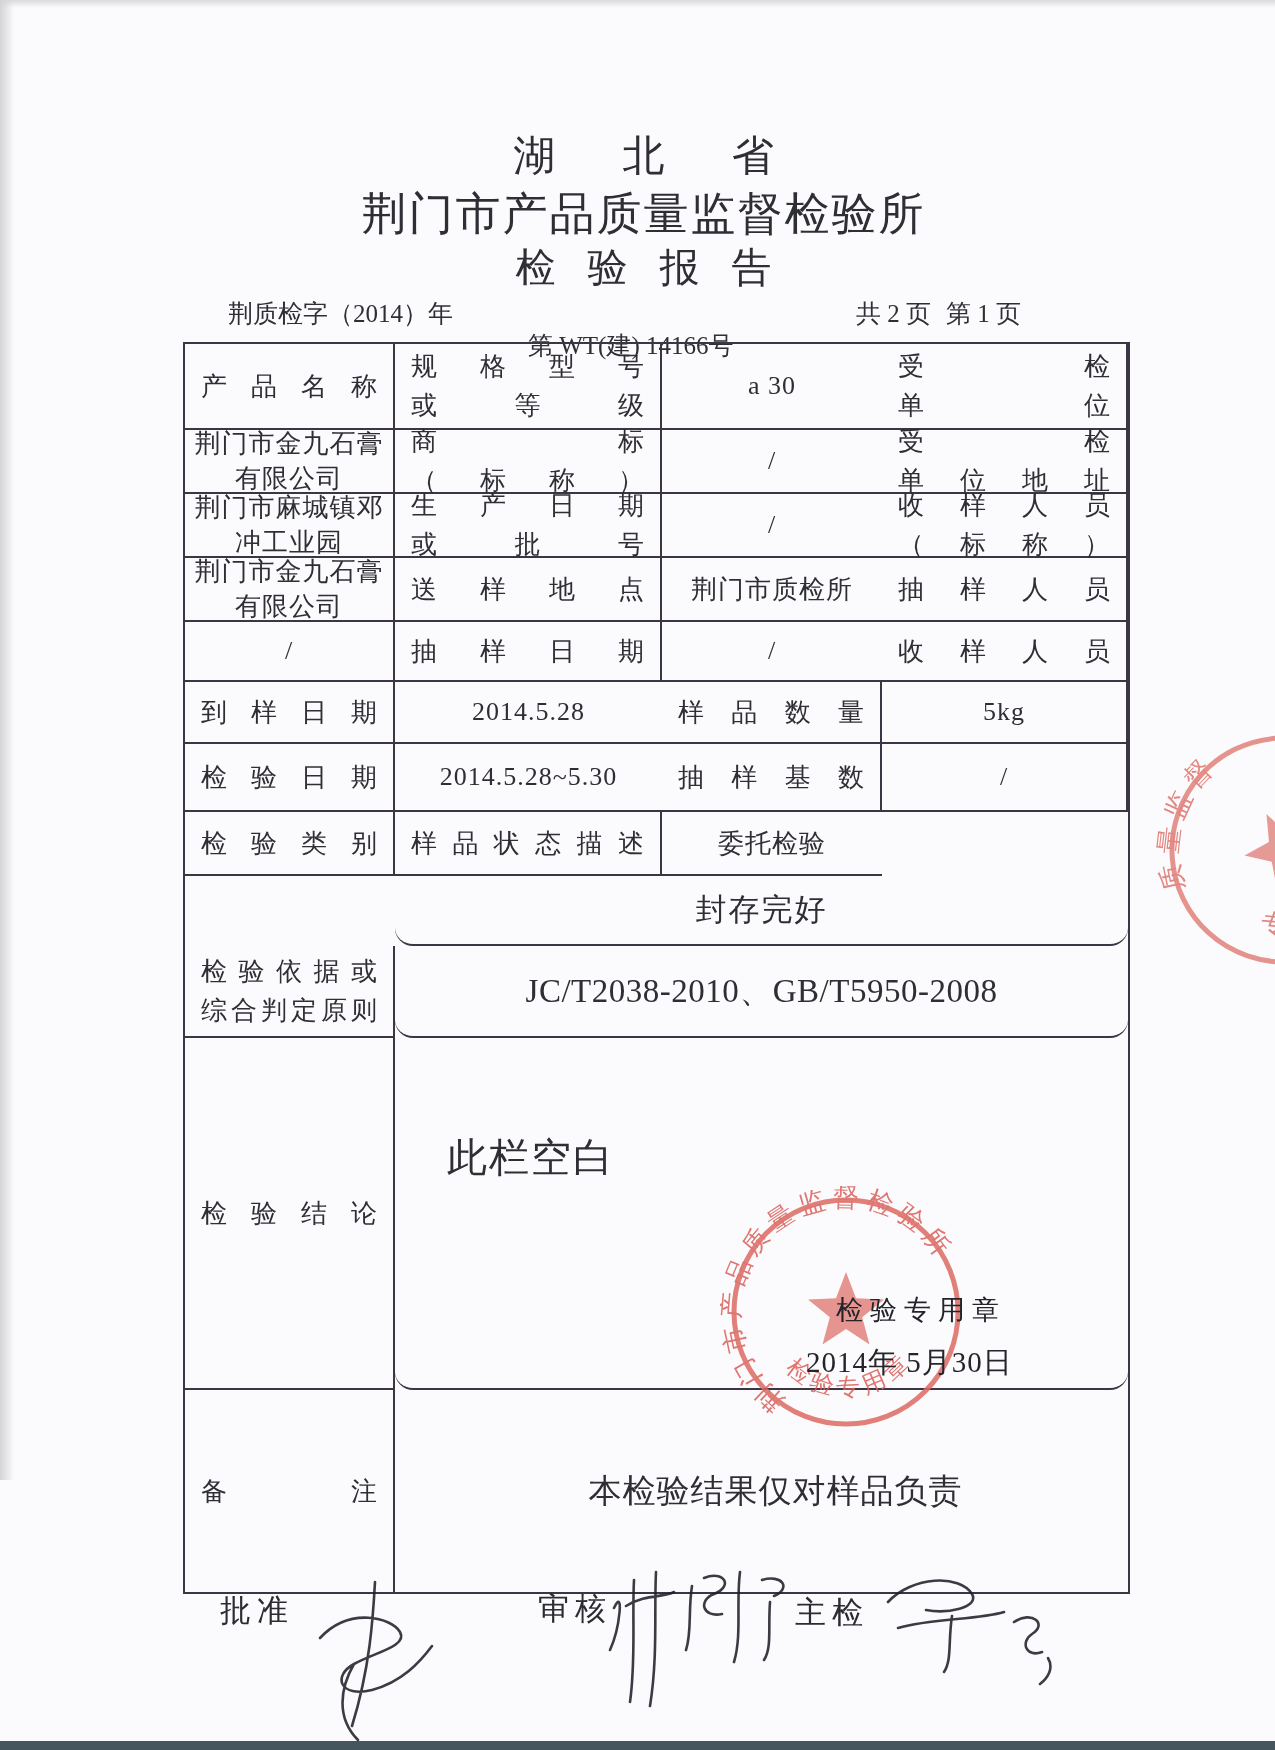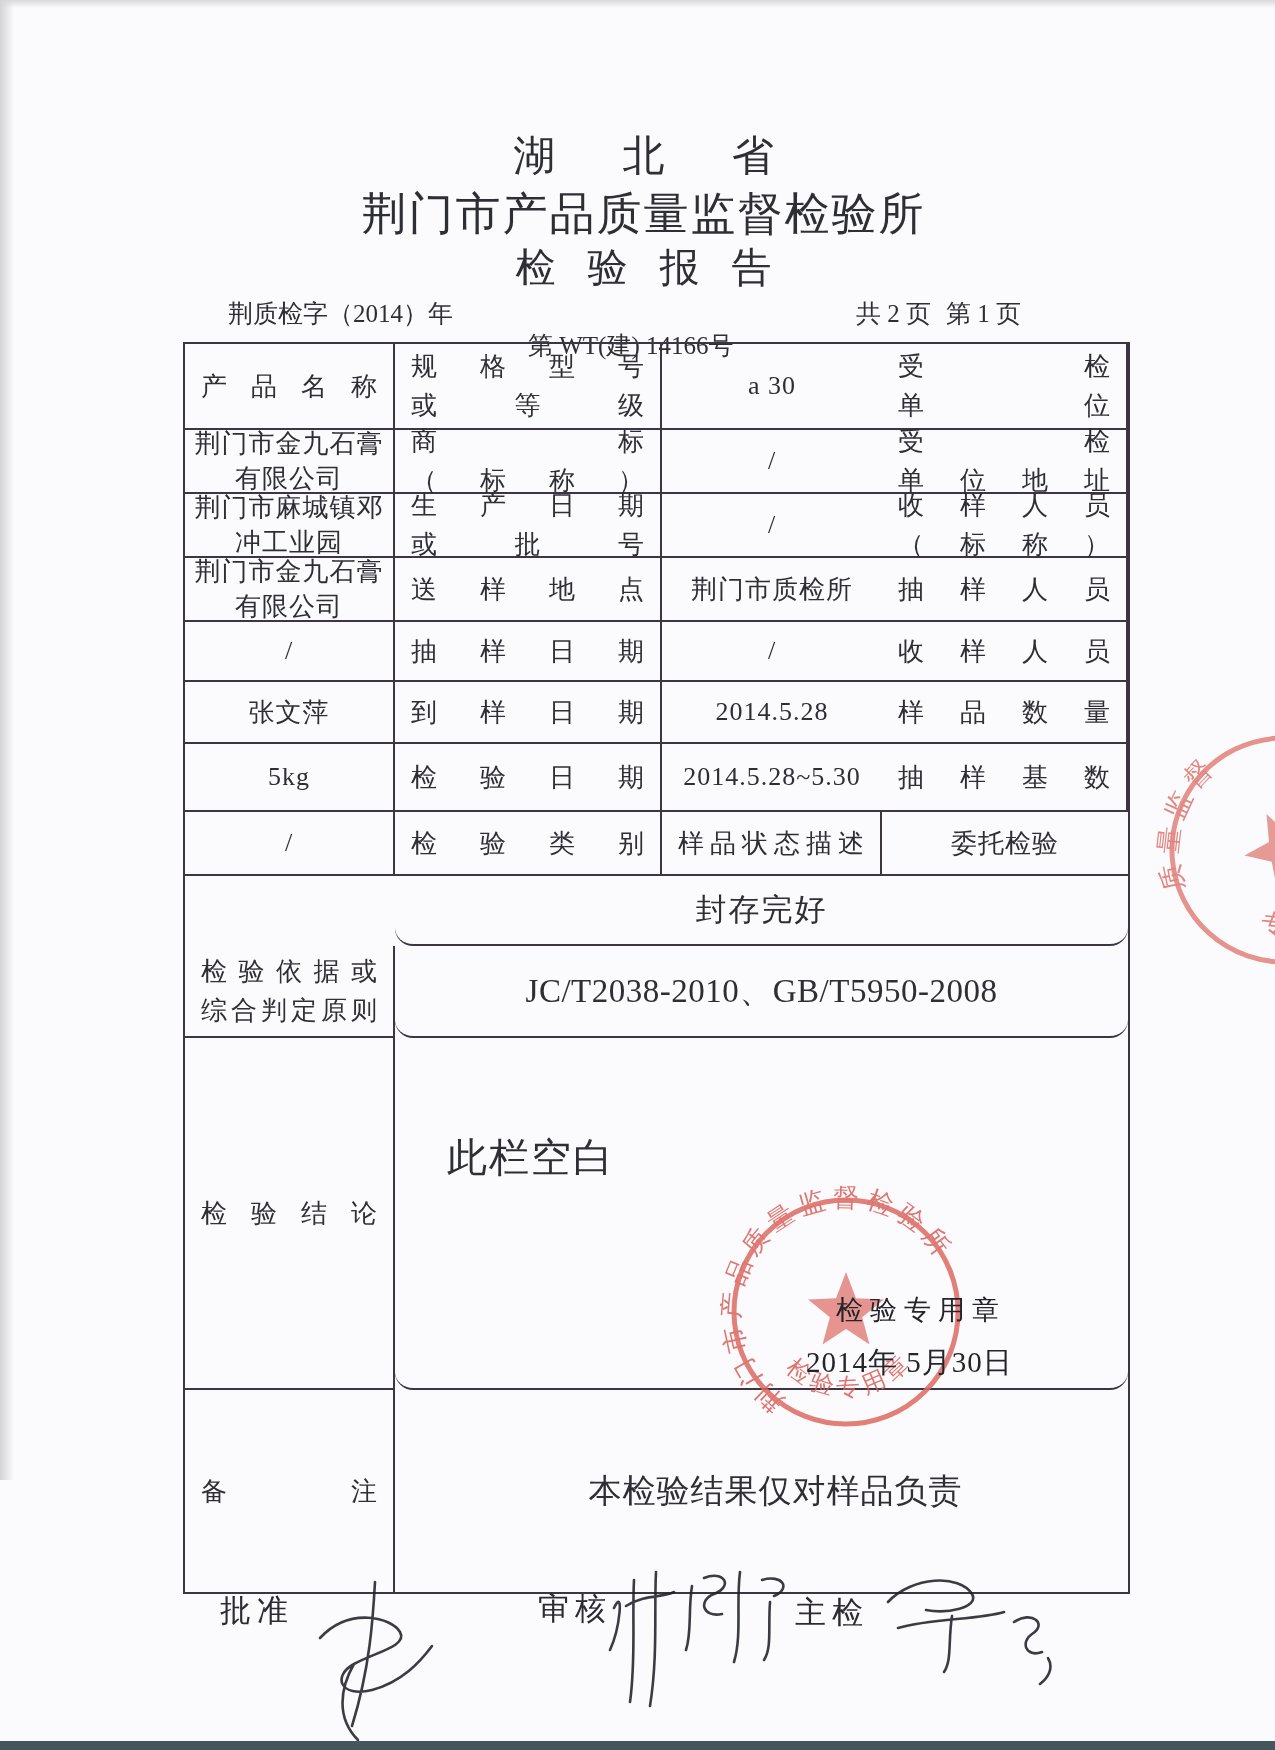--- a/index.html
+++ b/index.html
@@ -166,23 +166,20 @@
     <div class="c lc">
         <span>抽样日期</span>
       </div>
     <div class="c vc last">
         <span>/</span>
       </div>
 
     <div class="c lc">
         <span>收样人员</span>
       </div>
-    <div class="c vc">
-        <span>张文萍</span>
-      </div>
     <div class="c lc">
         <span>到样日期</span>
       </div>
     <div class="c vc last">
         <span>2014.5.28</span>
       </div>
 
     <div class="c lc">
         <span>样品数量</span>
       </div>

